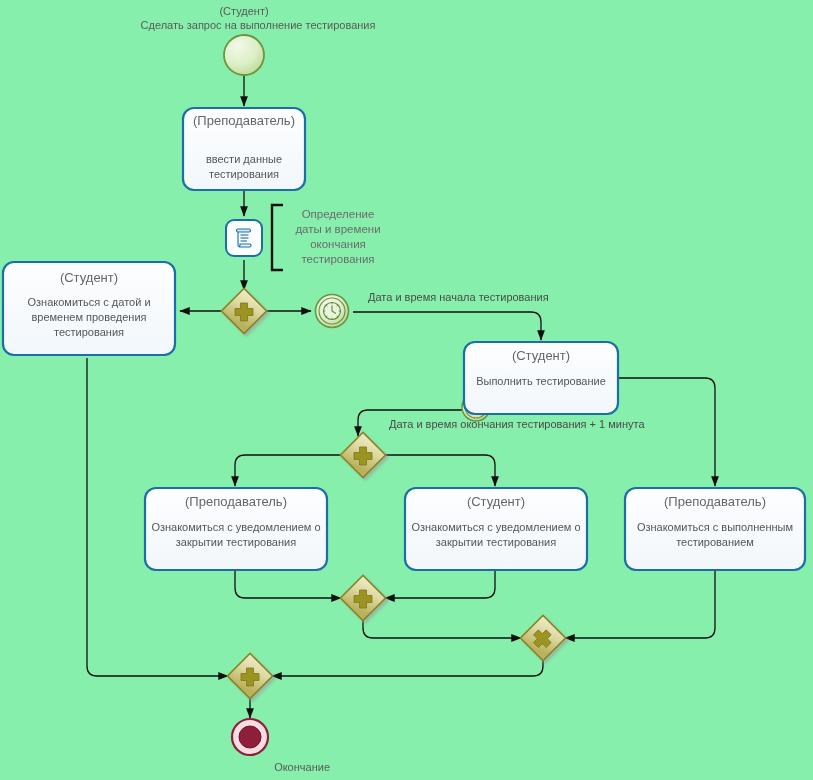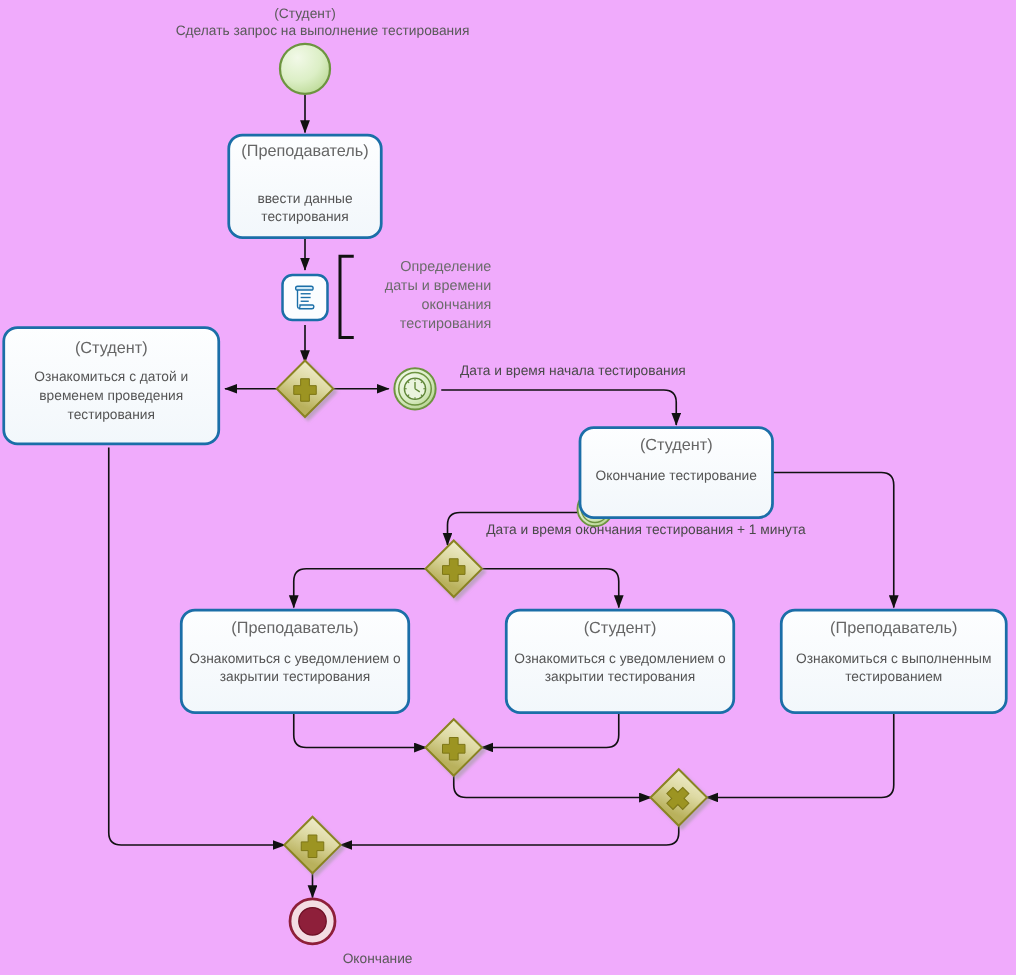--- a/index.html
+++ b/index.html
@@ -7,21 +7,21 @@
     padding: 0;
     background: #ffffff;
   }
   body {
     font-family: "Liberation Sans", sans-serif;
   }
   #canvas {
     position: relative;
     width: 813px;
     height: 780px;
-    background: #f0abfc;
+    background: #86efac;
     overflow: hidden;
   }
   svg.layer {
     position: absolute;
     left: 0;
     top: 0;
     width: 813px;
     height: 780px;
   }
   .lbl {
@@ -41,21 +41,21 @@
   }
   .task-role {
     color: #666666;
     font-size: 13px;
   }
   .anno-txt {
     position: absolute;
     color: #6b6b6b;
     font-size: 11.5px;
     line-height: 15px;
-    text-align: right;
+    text-align: center;
     white-space: pre-line;
   }
   .flow-lbl {
     position: absolute;
     color: #4a4a4a;
     font-size: 11px;
     white-space: nowrap;
   }
   .end-lbl {
     position: absolute;
@@ -252,21 +252,21 @@
     <div class="task-role">(Студент)</div>
     <div style="margin-top:10px; white-space:pre-line;">Ознакомиться с датой и
 временем проведения
 тестирования</div>
   </div>
 
   <div class="flow-lbl" style="left:368px; top:291px;">Дата и время начала тестирования</div>
 
   <div class="task-txt" style="left:464px; top:348px; width:154px;">
     <div class="task-role">(Студент)</div>
-    <div style="margin-top:11px; white-space:pre-line;">Окончание тестирование</div>
+    <div style="margin-top:11px; white-space:pre-line;">Выполнить тестирование</div>
   </div>
 
   <div class="flow-lbl" style="left:389px; top:418px;">Дата и время окончания тестирования + 1 минута</div>
 
   <div class="task-txt" style="left:145px; top:494px; width:182px;">
     <div class="task-role">(Преподаватель)</div>
     <div style="margin-top:11px; white-space:pre-line;">Ознакомиться с уведомлением о
 закрытии тестирования</div>
   </div>
 

